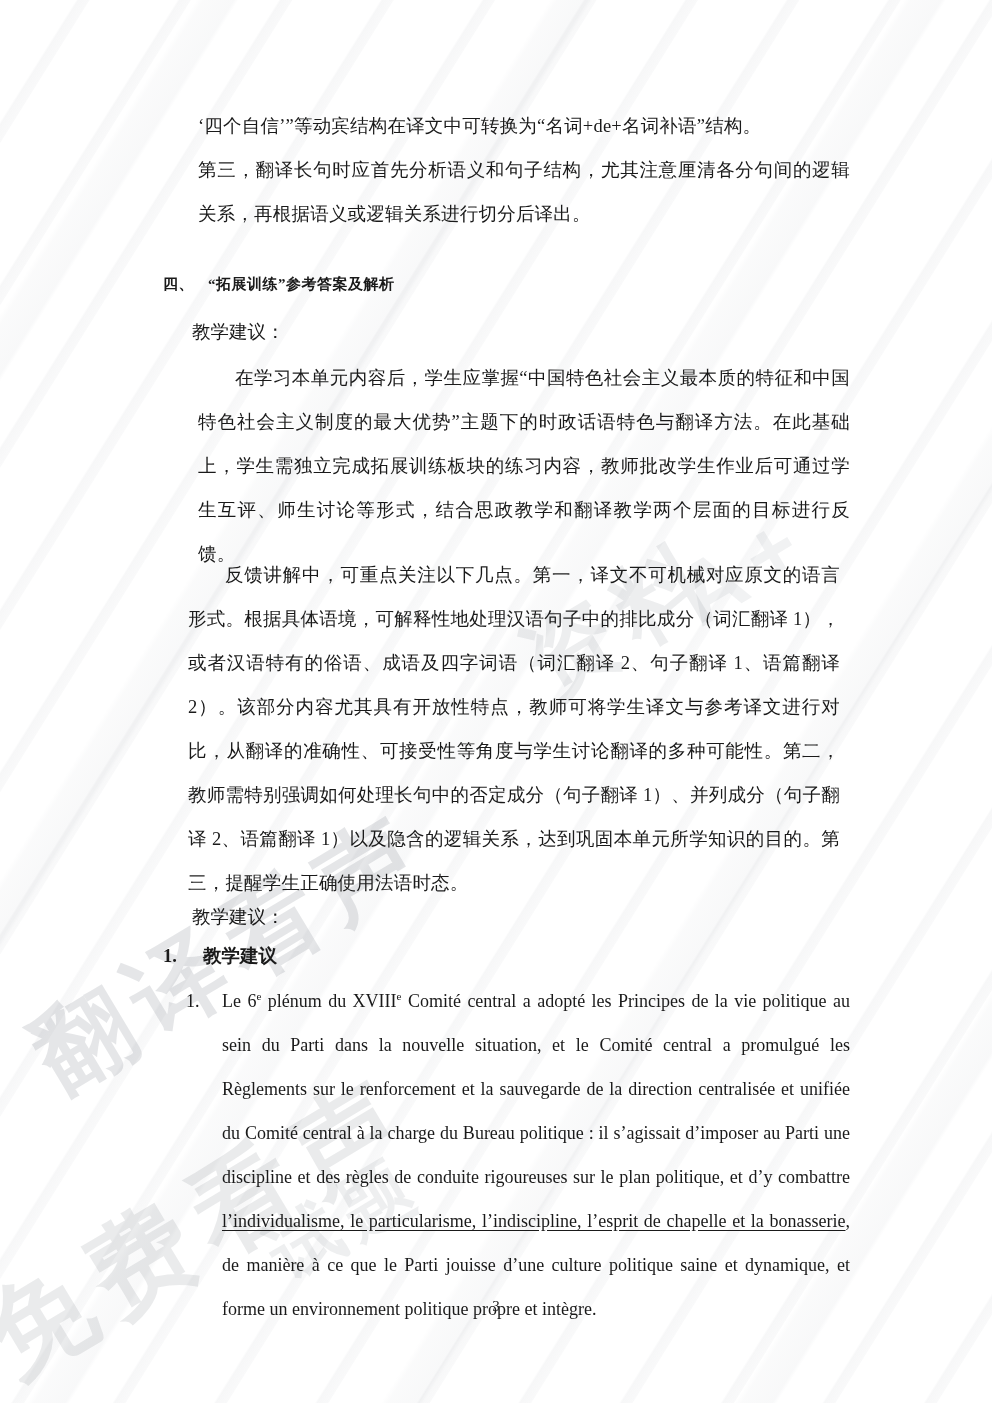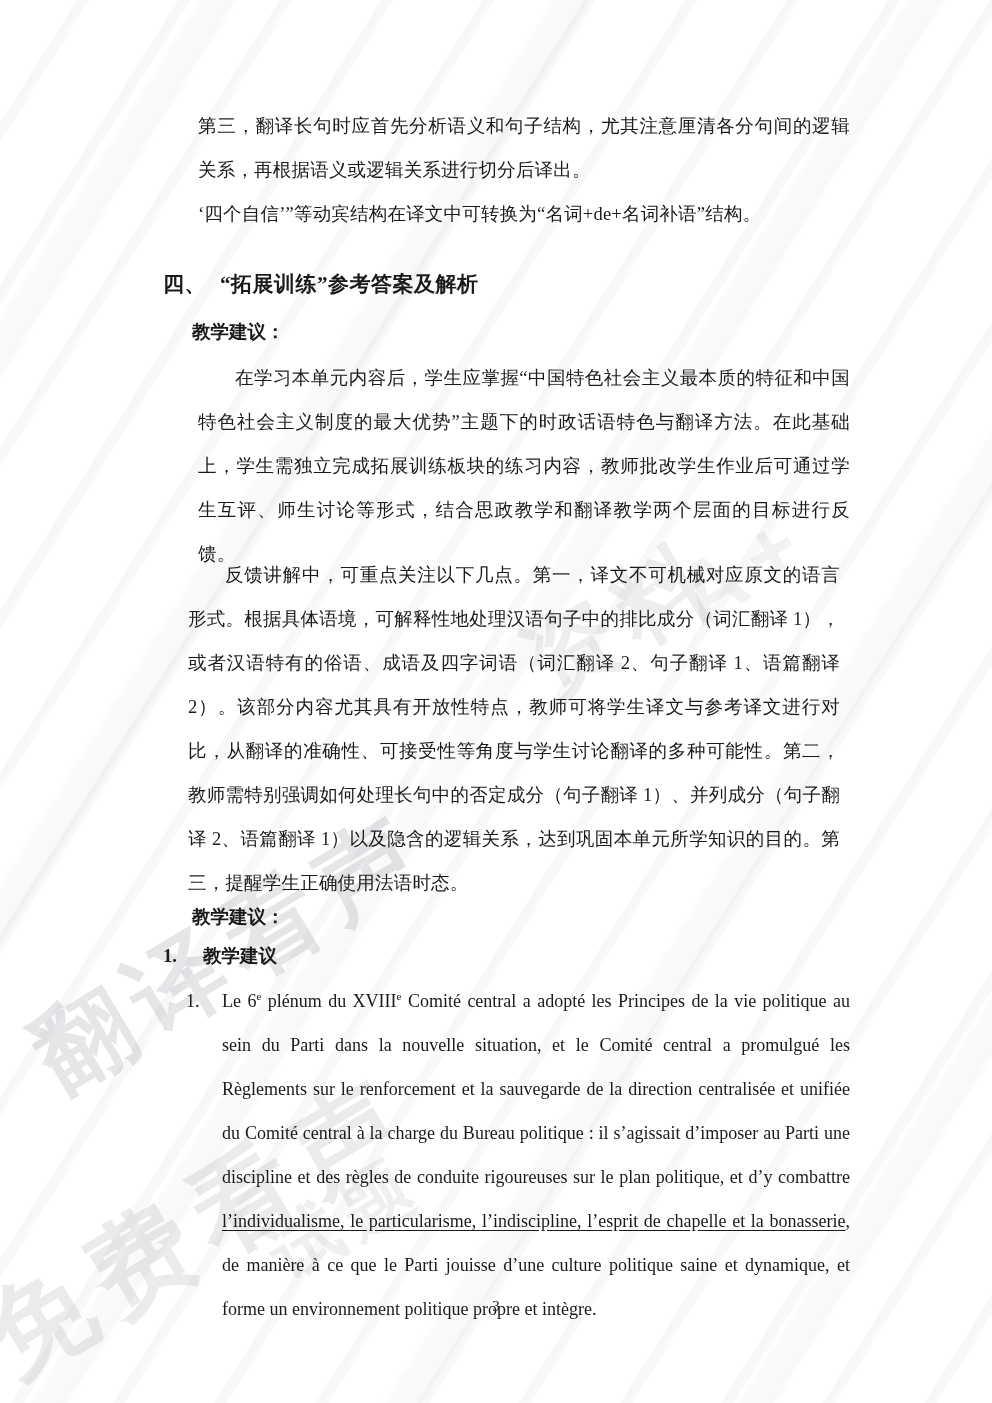--- a/index.html
+++ b/index.html
@@ -90,29 +90,29 @@
     text-align: justify;
     text-justify: inter-ideograph;
     letter-spacing: 0.2px;
   }
 
   p.body-cn.indent { text-indent: 2em; }
 
   .sec-heading {
     margin: 0;
     font-weight: 700;
-    font-size: 21px;
+    font-size: 15px;
     line-height: 34px;
     letter-spacing: 0.5px;
   }
   .sec-heading .num { margin-right: 14px; }
 
   .sub-bold {
     margin: 0;
-    font-weight: 700;
+    font-weight: 400;
     font-size: 18.5px;
     line-height: 34px;
   }
 
   .num-heading {
     margin: 0;
     font-weight: 700;
     font-size: 18.5px;
     line-height: 34px;
     display: flex;
@@ -165,22 +165,22 @@
     <div class="wm-text wm-a">翻译看声</div>
     <div class="wm-text wm-b">免费看声</div>
     <div class="wm-text wm-c">资料</div>
     <div class="wm-text wm-d">A+</div>
     <div class="wm-text wm-e">试题</div>
   </div>
 
   <div class="content">
 
     <div class="tb" style="top:104px; left:198px; width:652px;">
+      <p class="body-cn">‘四个自信’”等动宾结构在译文中可转换为“名词+de+名词补语”结构。</p>
       <p class="body-cn">第三，翻译长句时应首先分析语义和句子结构，尤其注意厘清各分句间的逻辑关系，再根据语义或逻辑关系进行切分后译出。</p>
-      <p class="body-cn">‘四个自信’”等动宾结构在译文中可转换为“名词+de+名词补语”结构。</p>
     </div>
 
     <div class="tb" style="top:267px; left:163px; width:690px;">
       <p class="sec-heading"><span class="num">四、</span><span>“拓展训练”参考答案及解析</span></p>
     </div>
 
     <div class="tb" style="top:315px; left:192px; width:660px;">
       <p class="sub-bold">教学建议：</p>
     </div>
 

